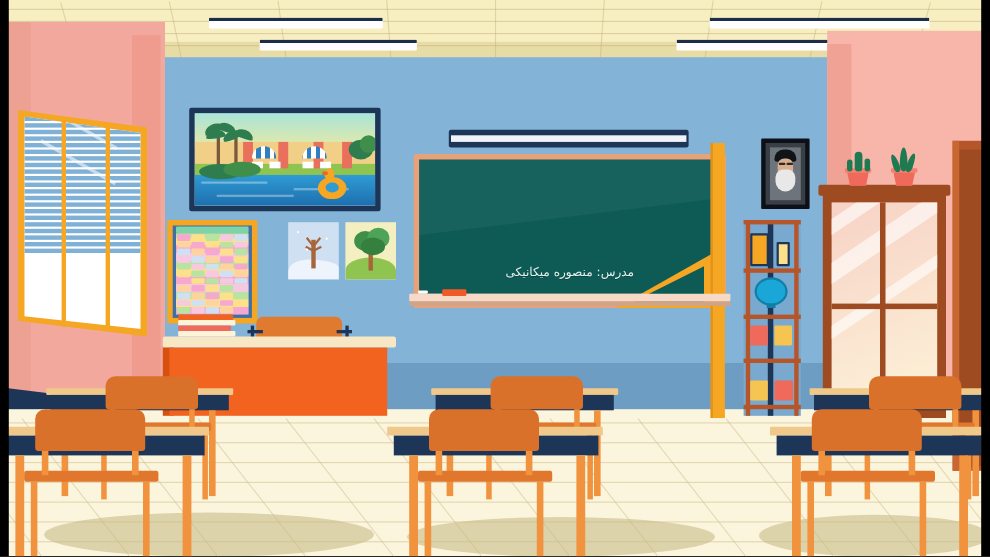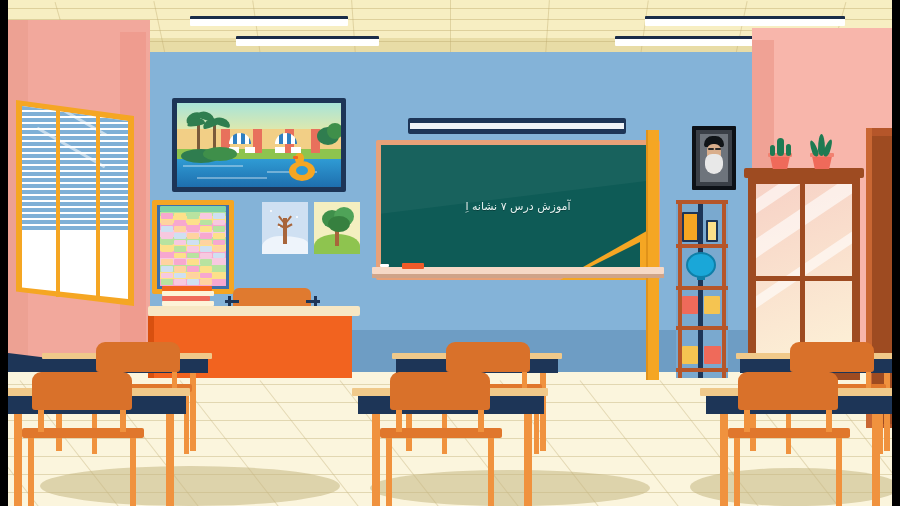--- a/index.html
+++ b/index.html
@@ -387,21 +387,21 @@
     <div class="p-brow" style="left:8px;top:14px;"></div>
     <div class="p-brow" style="left:15px;top:14px;"></div>
   </div>
 
   <div class="abs bb-top"></div>
   <div class="abs bb-top-w"></div>
   <div class="abs bb-frame"></div>
   <div class="abs bb-face">
     <div class="bb-sheen"></div>
   </div>
-  <div class="bb-text" style="top:200px;">آموزش درس ۷  نشانه اِ</div>
+  <div class="bb-text" style="top:241px;">مدرس: منصوره میکانیکی</div>
 
   <svg class="abs ruler" viewBox="0 0 92 52">
     <polygon points="0,52 92,52 92,0" fill="#f5a623"></polygon>
     <polygon points="16,46 80,46 80,14" fill="#0e5b56"></polygon>
   </svg>
   <div class="abs ruler-post"></div>
 
   <div class="abs bb-tray"></div>
   <div class="abs bb-tray-sh"></div>
   <div class="abs eraser"></div>

